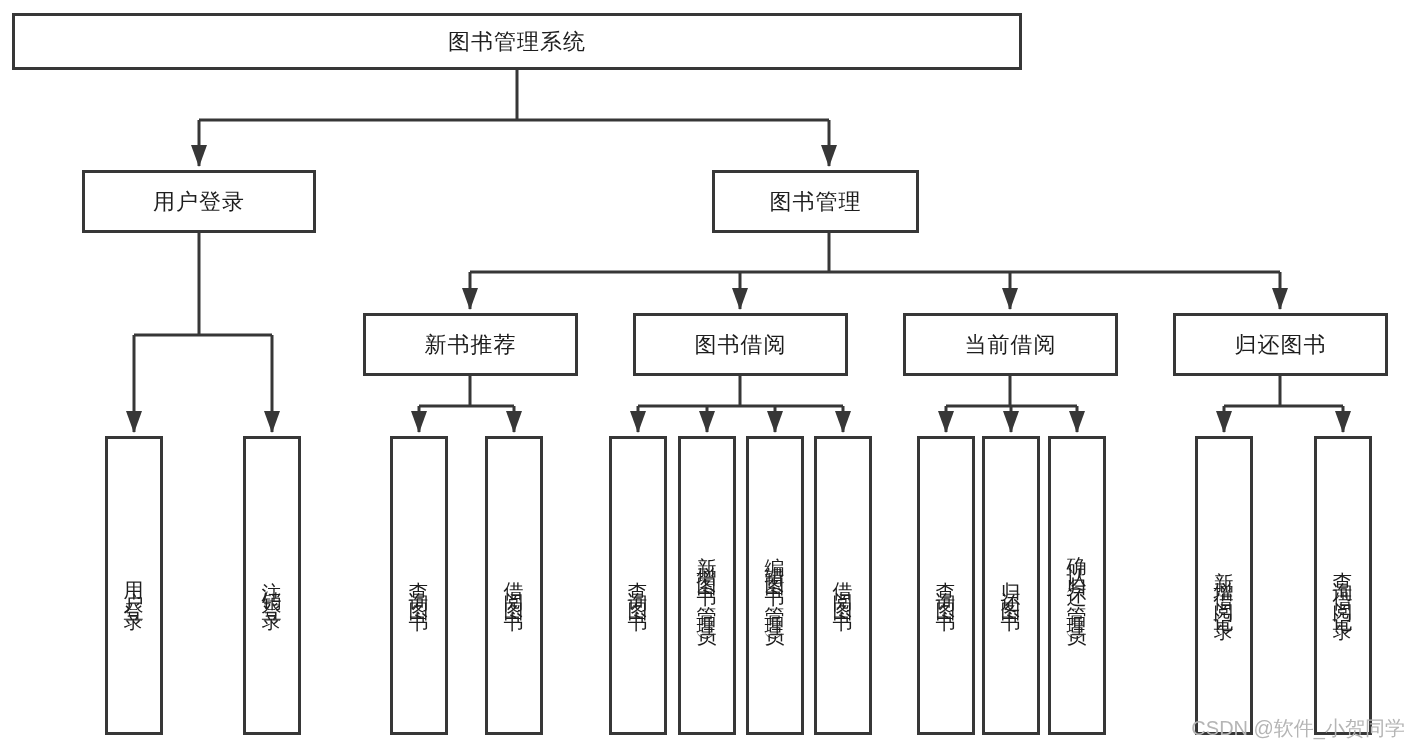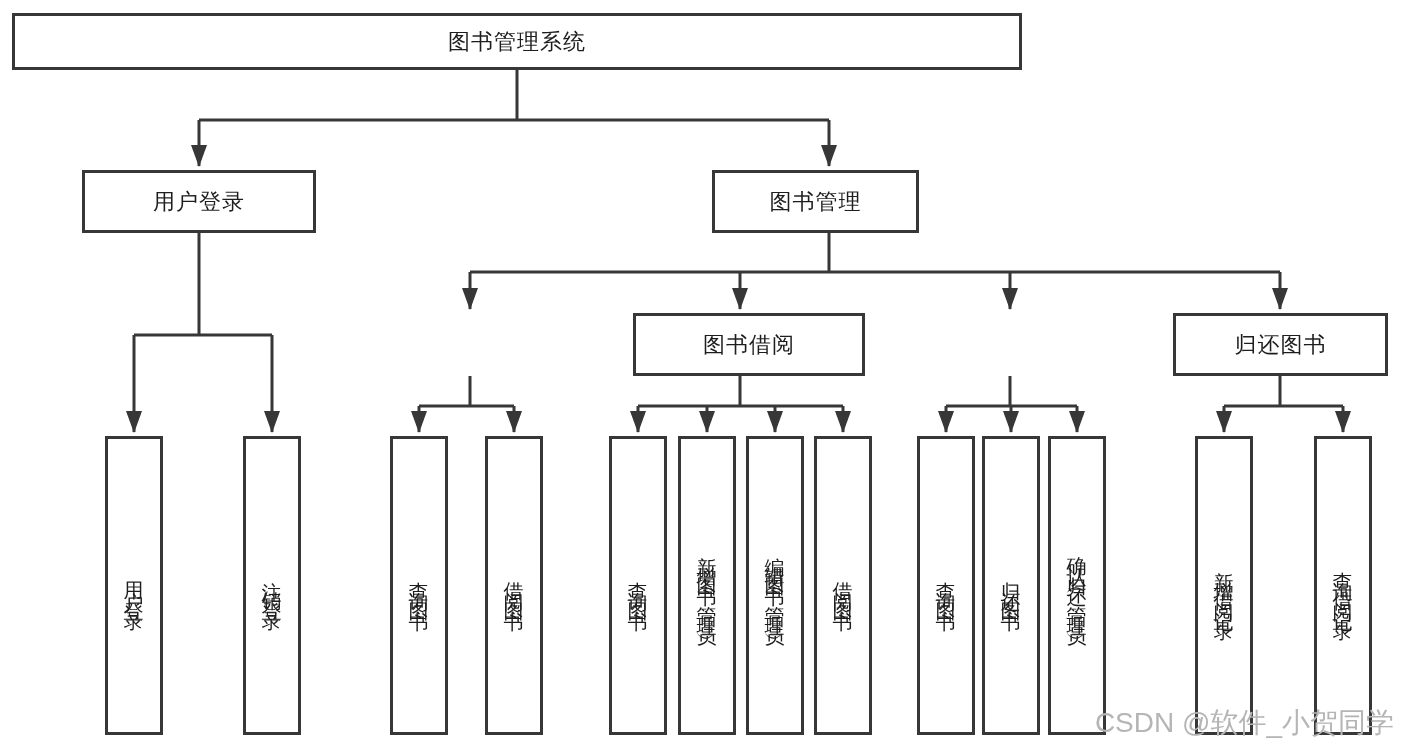--- a/index.html
+++ b/index.html
@@ -44,22 +44,22 @@
   .vbox .vlabel {
     writing-mode: vertical-rl;
     text-orientation: upright;
     font-size: 20px;
     line-height: 1;
     letter-spacing: 10px;
     color: #1d1d1d;
   }
   .watermark {
     position: absolute;
-    right: 11px; bottom: 5px;
-    font-size: 28px;
+    right: 0; bottom: 5px;
+    font-size: 20px;
     color: #b5b5b5;
     z-index: 3;
     white-space: nowrap;
   }
 </style>
 </head>
 <body>
 
 <div class="stage">
 
@@ -109,22 +109,28 @@
     <span class="label">图书管理系统</span>
   </div>
 
   <div class="hbox" style="left:82px; top:170px; width:234px; height:63px;">
     <span class="label">用户登录</span>
   </div>
   <div class="hbox" style="left:712px; top:170px; width:207px; height:63px;">
     <span class="label">图书管理</span>
   </div>
 
-  <div class="hbox" style="left:633px; top:313px; width:232px; height:63px;">
+  <div class="hbox" style="left:363px; top:313px; width:215px; height:63px;">
+    <span class="label">新书推荐</span>
+  </div>
+  <div class="hbox" style="left:633px; top:313px; width:215px; height:63px;">
     <span class="label">图书借阅</span>
+  </div>
+  <div class="hbox" style="left:903px; top:313px; width:215px; height:63px;">
+    <span class="label">当前借阅</span>
   </div>
   <div class="hbox" style="left:1173px; top:313px; width:215px; height:63px;">
     <span class="label">归还图书</span>
   </div>
 
   <div class="vbox" style="left:105px;">
     <span class="vlabel">用户登录</span>
   </div>
   <div class="vbox" style="left:243px;">
     <span class="vlabel">注销登录</span>

